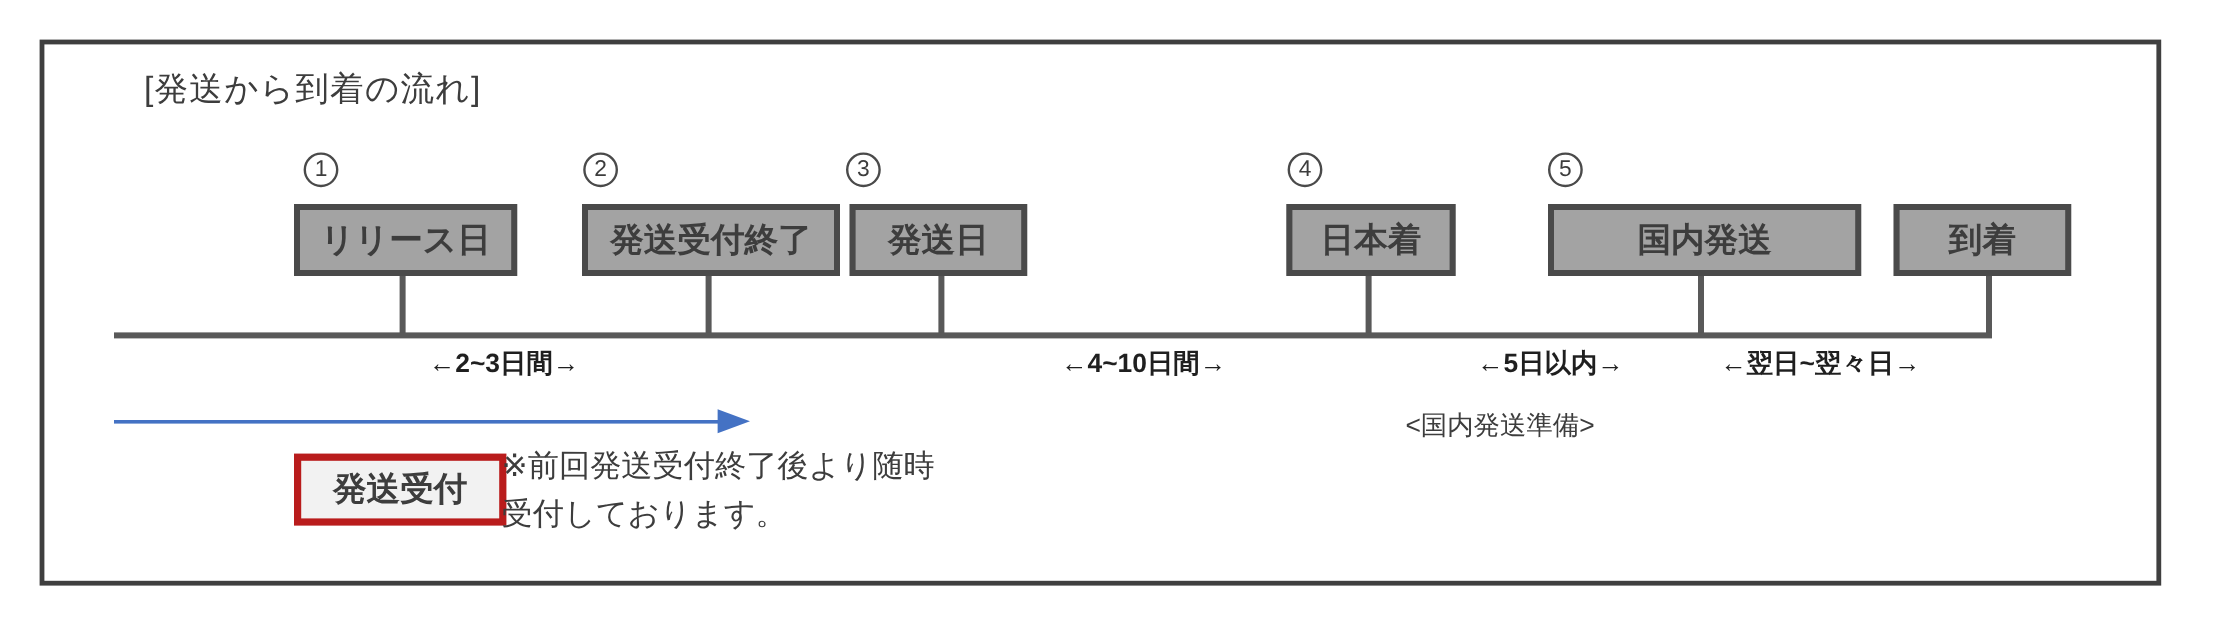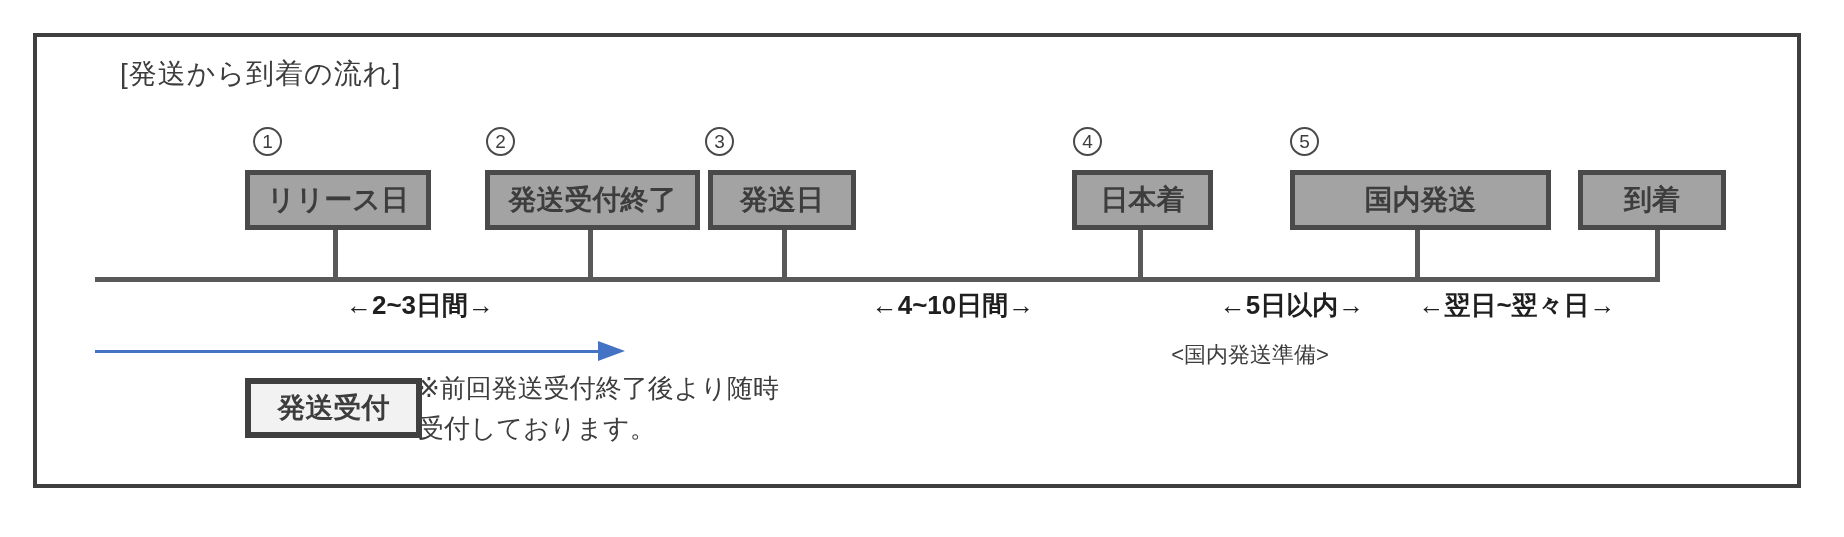--- a/index.html
+++ b/index.html
@@ -40,40 +40,40 @@
   .b5{left:1290px;width:261px}
   .b6{left:1578px;width:148px}
   
   .conn { position:absolute; top:230px; height:51px; width:5px; background:#595959; }
   .c1{left:333px}.c2{left:588px}.c3{left:782px}.c4{left:1138px}.c5{left:1415px}.c6{left:1655px}
   
   .axis { position:absolute; left:95px; top:277px; width:1565px; height:5px; background:#595959; }
   
   .interval {
     position:absolute; top:288px; transform:translateX(-50%);
-    font-size:26px; font-weight:bold; color:#1f1f1f; white-space:nowrap;
+    font-size:22px; font-weight:bold; color:#1f1f1f; white-space:nowrap;
   }
   .i1{left:420px}.i2{left:953px}.i3{left:1292px}.i4{left:1517px}
   
   .sub {
     position:absolute; top:340px; transform:translateX(-50%);
     font-size:22px; color:#3d3d3d; white-space:nowrap;
   }
   .s2{left:952px}.s3{left:1250px}.s4{left:1572px}
   
   .blue-line { position:absolute; left:95px; top:350px; width:505px; height:3px; background:#4472c4; }
   .blue-head {
     position:absolute; left:598px; top:341px; width:0; height:0;
     border-left:27px solid #4472c4;
     border-top:10px solid transparent; border-bottom:10px solid transparent;
   }
   
   .accept-box {
     position:absolute; left:245px; top:378px; width:177px; height:60px;
-    background:#f2f2f2; border:6px solid #404040;
+    background:#f2f2f2; border:6px solid #b91c1c;
     display:flex; align-items:center; justify-content:center;
     font-size:28px; font-weight:bold; color:#3d3d3d; white-space:nowrap;
   }
   .note {
     position:absolute; left:418px; top:368px;
     font-size:26px; line-height:40px; color:#3d3d3d; white-space:nowrap;
   }
 </style>
 </head>
 <body>

